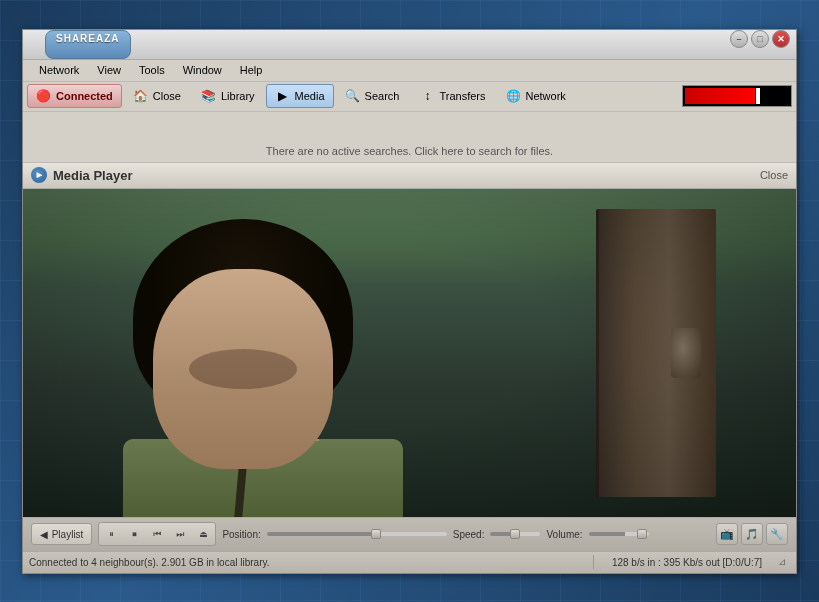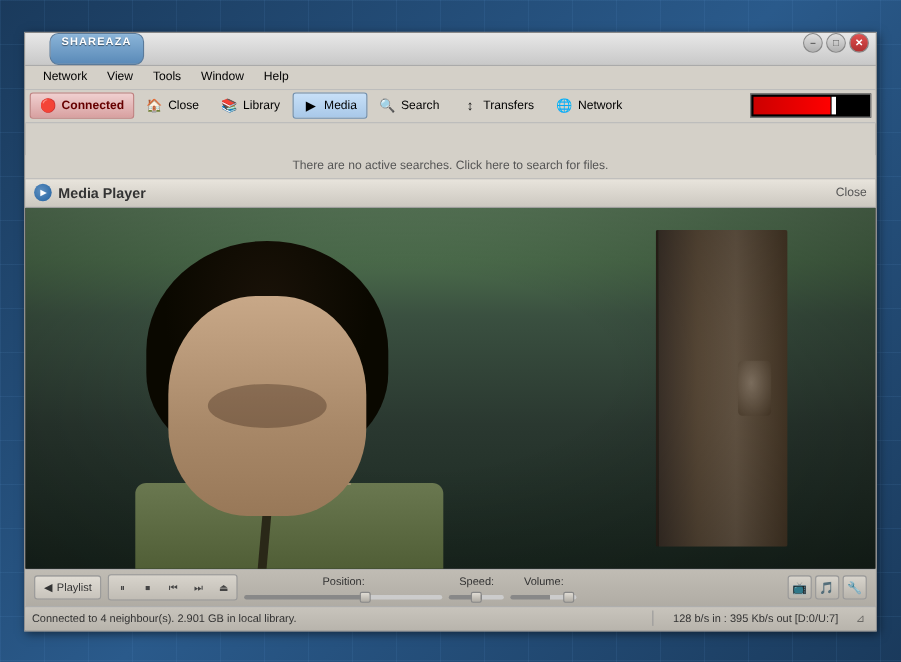--- a/index.html
+++ b/index.html
@@ -448,21 +448,20 @@
       color: #444;
       border-radius: 2px;
     }
 
     .slider-group {
       display: flex;
       align-items: center;
       gap: 6px;
       font-size: 10px;
       color: #333;
-      flex-direction: column;
     }
 
     .slider {
       height: 4px;
       background: linear-gradient(to right, #888 0%, #888 60%, #ccc 60%, #ccc 100%);
       border-radius: 2px;
       position: relative;
     }
 
     .slider-position { width: 180px; }

